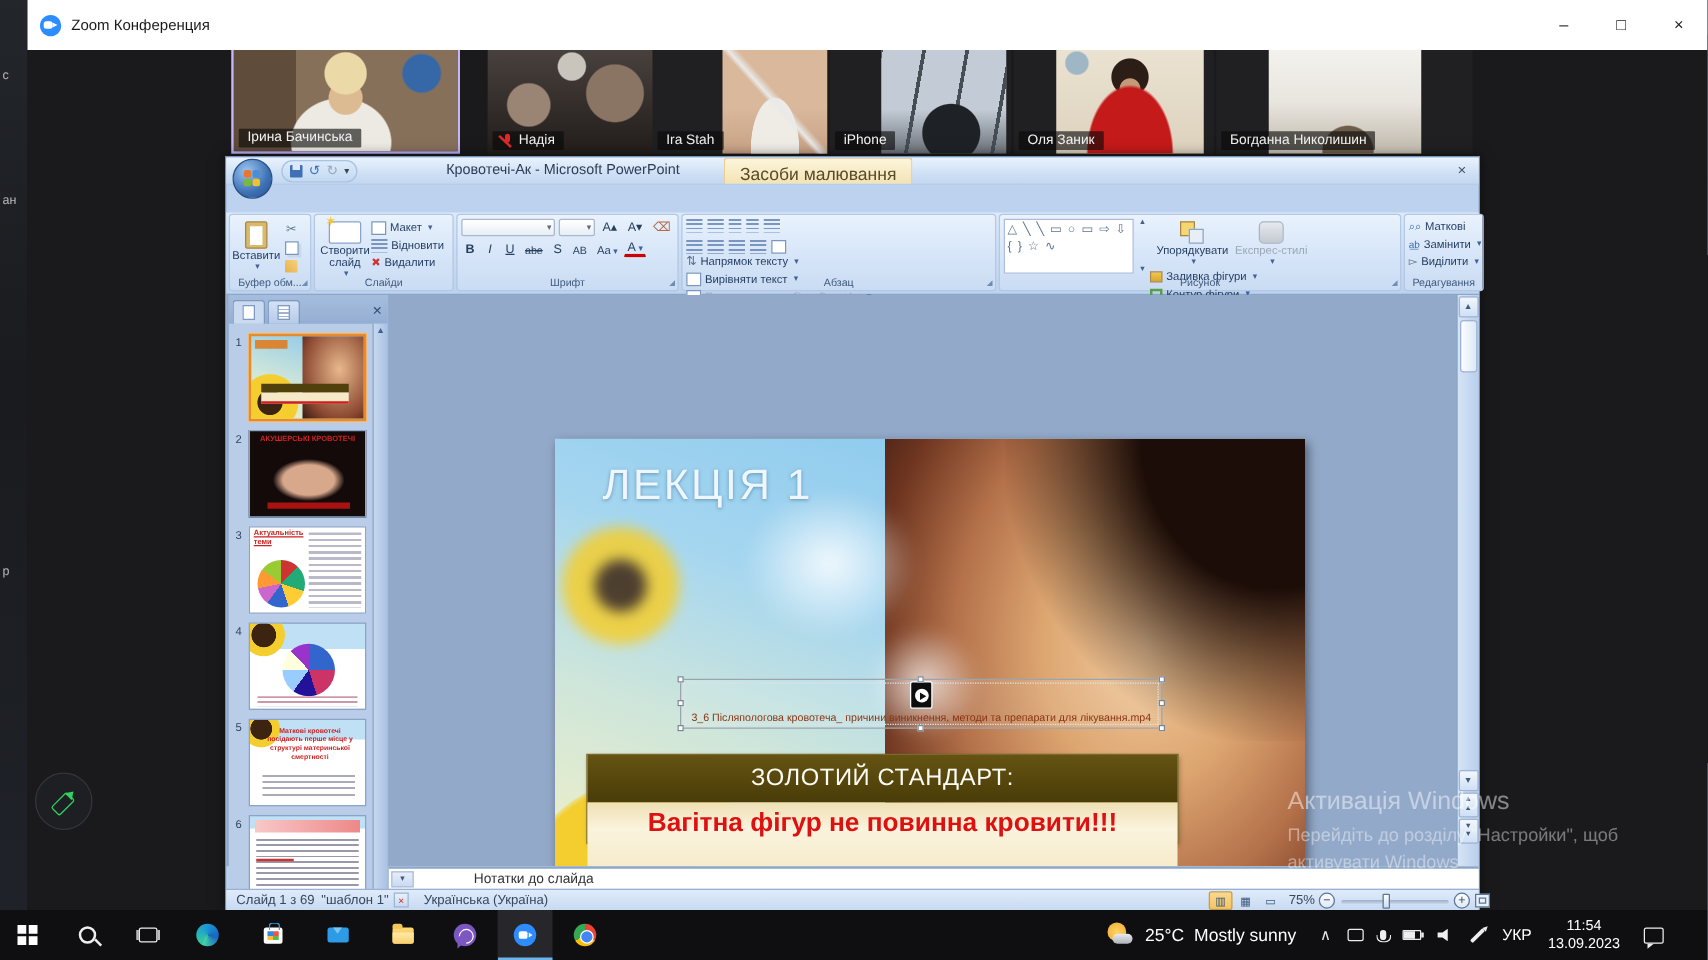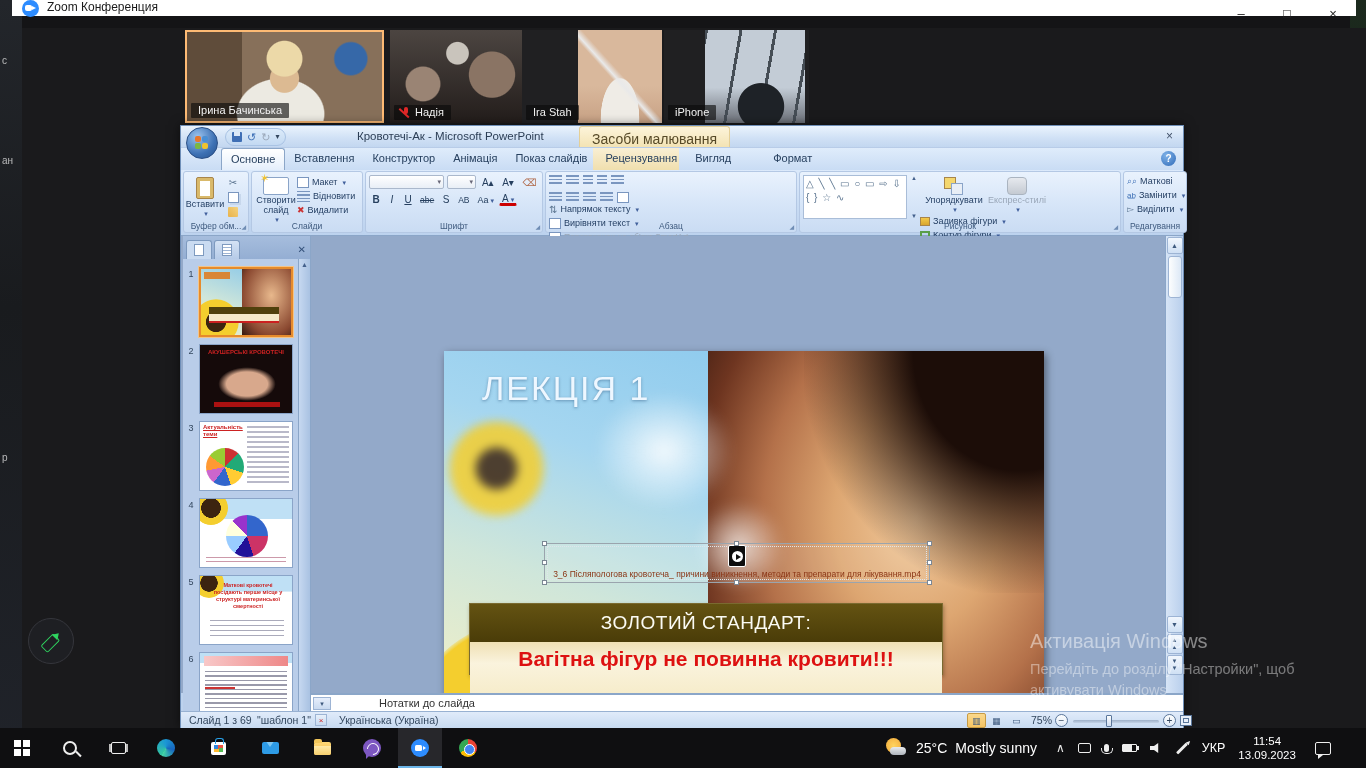--- a/index.html
+++ b/index.html
@@ -6,21 +6,21 @@
   html,body { width:1366px; height:768px; overflow:hidden; }
   body { position:relative; background:#141416; font-family:"Liberation Sans",sans-serif; -webkit-font-smoothing:antialiased; }
   .abs { position:absolute; }
 
   
   .edge-left { left:0; top:0; width:22px; height:768px; background:linear-gradient(180deg,#23262b,#191b1e 40%,#20232a); z-index:1; }
   .edge-left span { position:absolute; left:2px; color:rgba(230,230,230,.75); font-size:10px; }
   .edge-right { right:0; top:0; width:16px; height:768px; background:linear-gradient(180deg,#1c2a1e,#11160f 50%,#1a241a); z-index:1; }
 
   
-  .z-titlebar { left:12px; top:0; width:1344px; height:16px; background:#ffffff; display:flex; z-index:3; }
+  .z-titlebar { left:22px; top:0; width:1344px; height:40px; background:#ffffff; display:flex; align-items:center; z-index:3; }
   .z-logo { width:17px; height:17px; border-radius:50%; background:#2d8cff; margin:0 8px 0 10px; position:relative; }
   .z-logo::before { content:""; position:absolute; left:3px; top:5px; width:7px; height:6px; background:#fff; border-radius:2px; }
   .z-logo::after { content:""; position:absolute; left:10px; top:6px; border-left:4px solid #fff; border-top:2px solid transparent; border-bottom:2px solid transparent; }
   .z-title { font-size:12px; color:#1b1b1b; }
   .z-controls { margin-left:auto; display:flex; height:28px; }
   .z-ctl { width:46px; text-align:center; line-height:28px; font-size:13px; color:#222; cursor:default; }
   .z-body { left:22px; top:28px; width:1344px; height:700px; background:#1a1a1c; z-index:2; }
 
   
   .tile { position:absolute; top:2px; height:93px; background:#202022; overflow:hidden; }
@@ -186,21 +186,21 @@
   <div class="z-controls">
     <div class="z-ctl">–</div>
     <div class="z-ctl">□</div>
     <div class="z-ctl">×</div>
   </div>
 </div>
 
 <div class="abs z-body">
   <div style="position:absolute; left:0; top:0; width:1344px; height:97px;">
 
-    <div class="tile" style="left:163px; width:199px; border:2px solid #fdba74;">
+    <div class="tile" style="left:163px; width:183px; border:2px solid #c4b5fd;">
       <div class="vid" style="left:0; width:100%; background:
         radial-gradient(circle at 50% 30%, #ecd9a8 0 15%, transparent 16%),
         radial-gradient(circle at 50% 52%, #dcba92 0 13%, transparent 14%),
         radial-gradient(ellipse at 48% 92%, #eceae2 0 30%, transparent 31%),
         radial-gradient(circle at 84% 30%, #3668a8 0 9%, transparent 10%),
         linear-gradient(90deg,#5f4c3a 0 28%, #87705a 28% 100%);"></div>
       <div class="nametag">
           <span>Ірина Бачинська</span>
         </div>
     </div>
@@ -230,21 +230,40 @@
     <div class="tile" style="left:642px; width:145px;">
       <div class="vid" style="right:4px; width:100px; background:
         radial-gradient(circle at 56% 82%, #1e2227 0 24%, transparent 25%),
         repeating-linear-gradient(100deg,#454d55 0 3px, transparent 3px 34px),
         linear-gradient(180deg,#c3ccd6 0 62%, #6b7078 100%);"></div>
       <div class="nametag">
           <span>iPhone</span>
         </div>
     </div>
 
-
+    <div class="tile" style="left:789px; width:160px;">
+      <div class="vid" style="left:34px; width:118px; background:
+        radial-gradient(ellipse at 50% 100%, #c41a1a 0 40%, transparent 42%),
+        radial-gradient(circle at 50% 44%, #c49a7a 0 10%, transparent 11%),
+        radial-gradient(circle at 50% 34%, #2c1e16 0 17%, transparent 18%),
+        radial-gradient(circle at 14% 22%, #9fb6c4 0 7%, transparent 8%),
+        linear-gradient(180deg,#ece4d4,#ddd2bd);"></div>
+      <div class="nametag">
+          <span>Оля Заник</span>
+        </div>
+    </div>
+
+    <div class="tile" style="left:951px; width:205px;">
+      <div class="vid" style="left:42px; width:122px; background:
+        radial-gradient(circle at 52% 98%, #6e5c4a 0 18%, transparent 19%),
+        linear-gradient(180deg,#f4f2ee 0 8%, #e9e6e0 55%, #c9c2b6 90%);"></div>
+      <div class="nametag">
+          <span>Богданна Николишин</span>
+        </div>
+    </div>
   </div>
 </div>
 
 <div class="abs annotate">
   <div class="pencil"></div>
 </div>
 
 <div class="abs ppt">
 
   <div class="p-titlebar">
@@ -260,34 +279,20 @@
   </div>
   <div class="office-btn">
     <div class="office-flower">
       <i style="background:#e8762c"></i>
         <i style="background:#4a8fd4"></i>
         <i style="background:#7bb840"></i>
         <i style="background:#f0c32e"></i>
     </div>
   </div>
 
-  <div class="p-tabrow">
-    <div class="ctx-tabbg"></div>
-    <div class="tabs">
-      <div class="tab active">Основне</div>
-      <div class="tab">Вставлення</div>
-      <div class="tab">Конструктор</div>
-      <div class="tab">Анімація</div>
-      <div class="tab">Показ слайдів</div>
-      <div class="tab">Рецензування</div>
-      <div class="tab">Вигляд</div>
-      <div class="tab ctx">Формат</div>
-    </div>
-    <div class="help-btn">?</div>
-  </div>
 
   <div class="ribbon">
 
     <div class="rgroup" style="width:66px;">
       <div class="bigbtn dd" style="float:left;width:36px;">
         <div style="width:18px;height:22px;background:#d9b96a;border:1px solid #a8854a;border-radius:2px;position:relative">
           <div style="position:absolute;left:3px;top:3px;width:10px;height:15px;background:#fff"></div>
         </div>
         <span>Вставити</span>
       </div>

